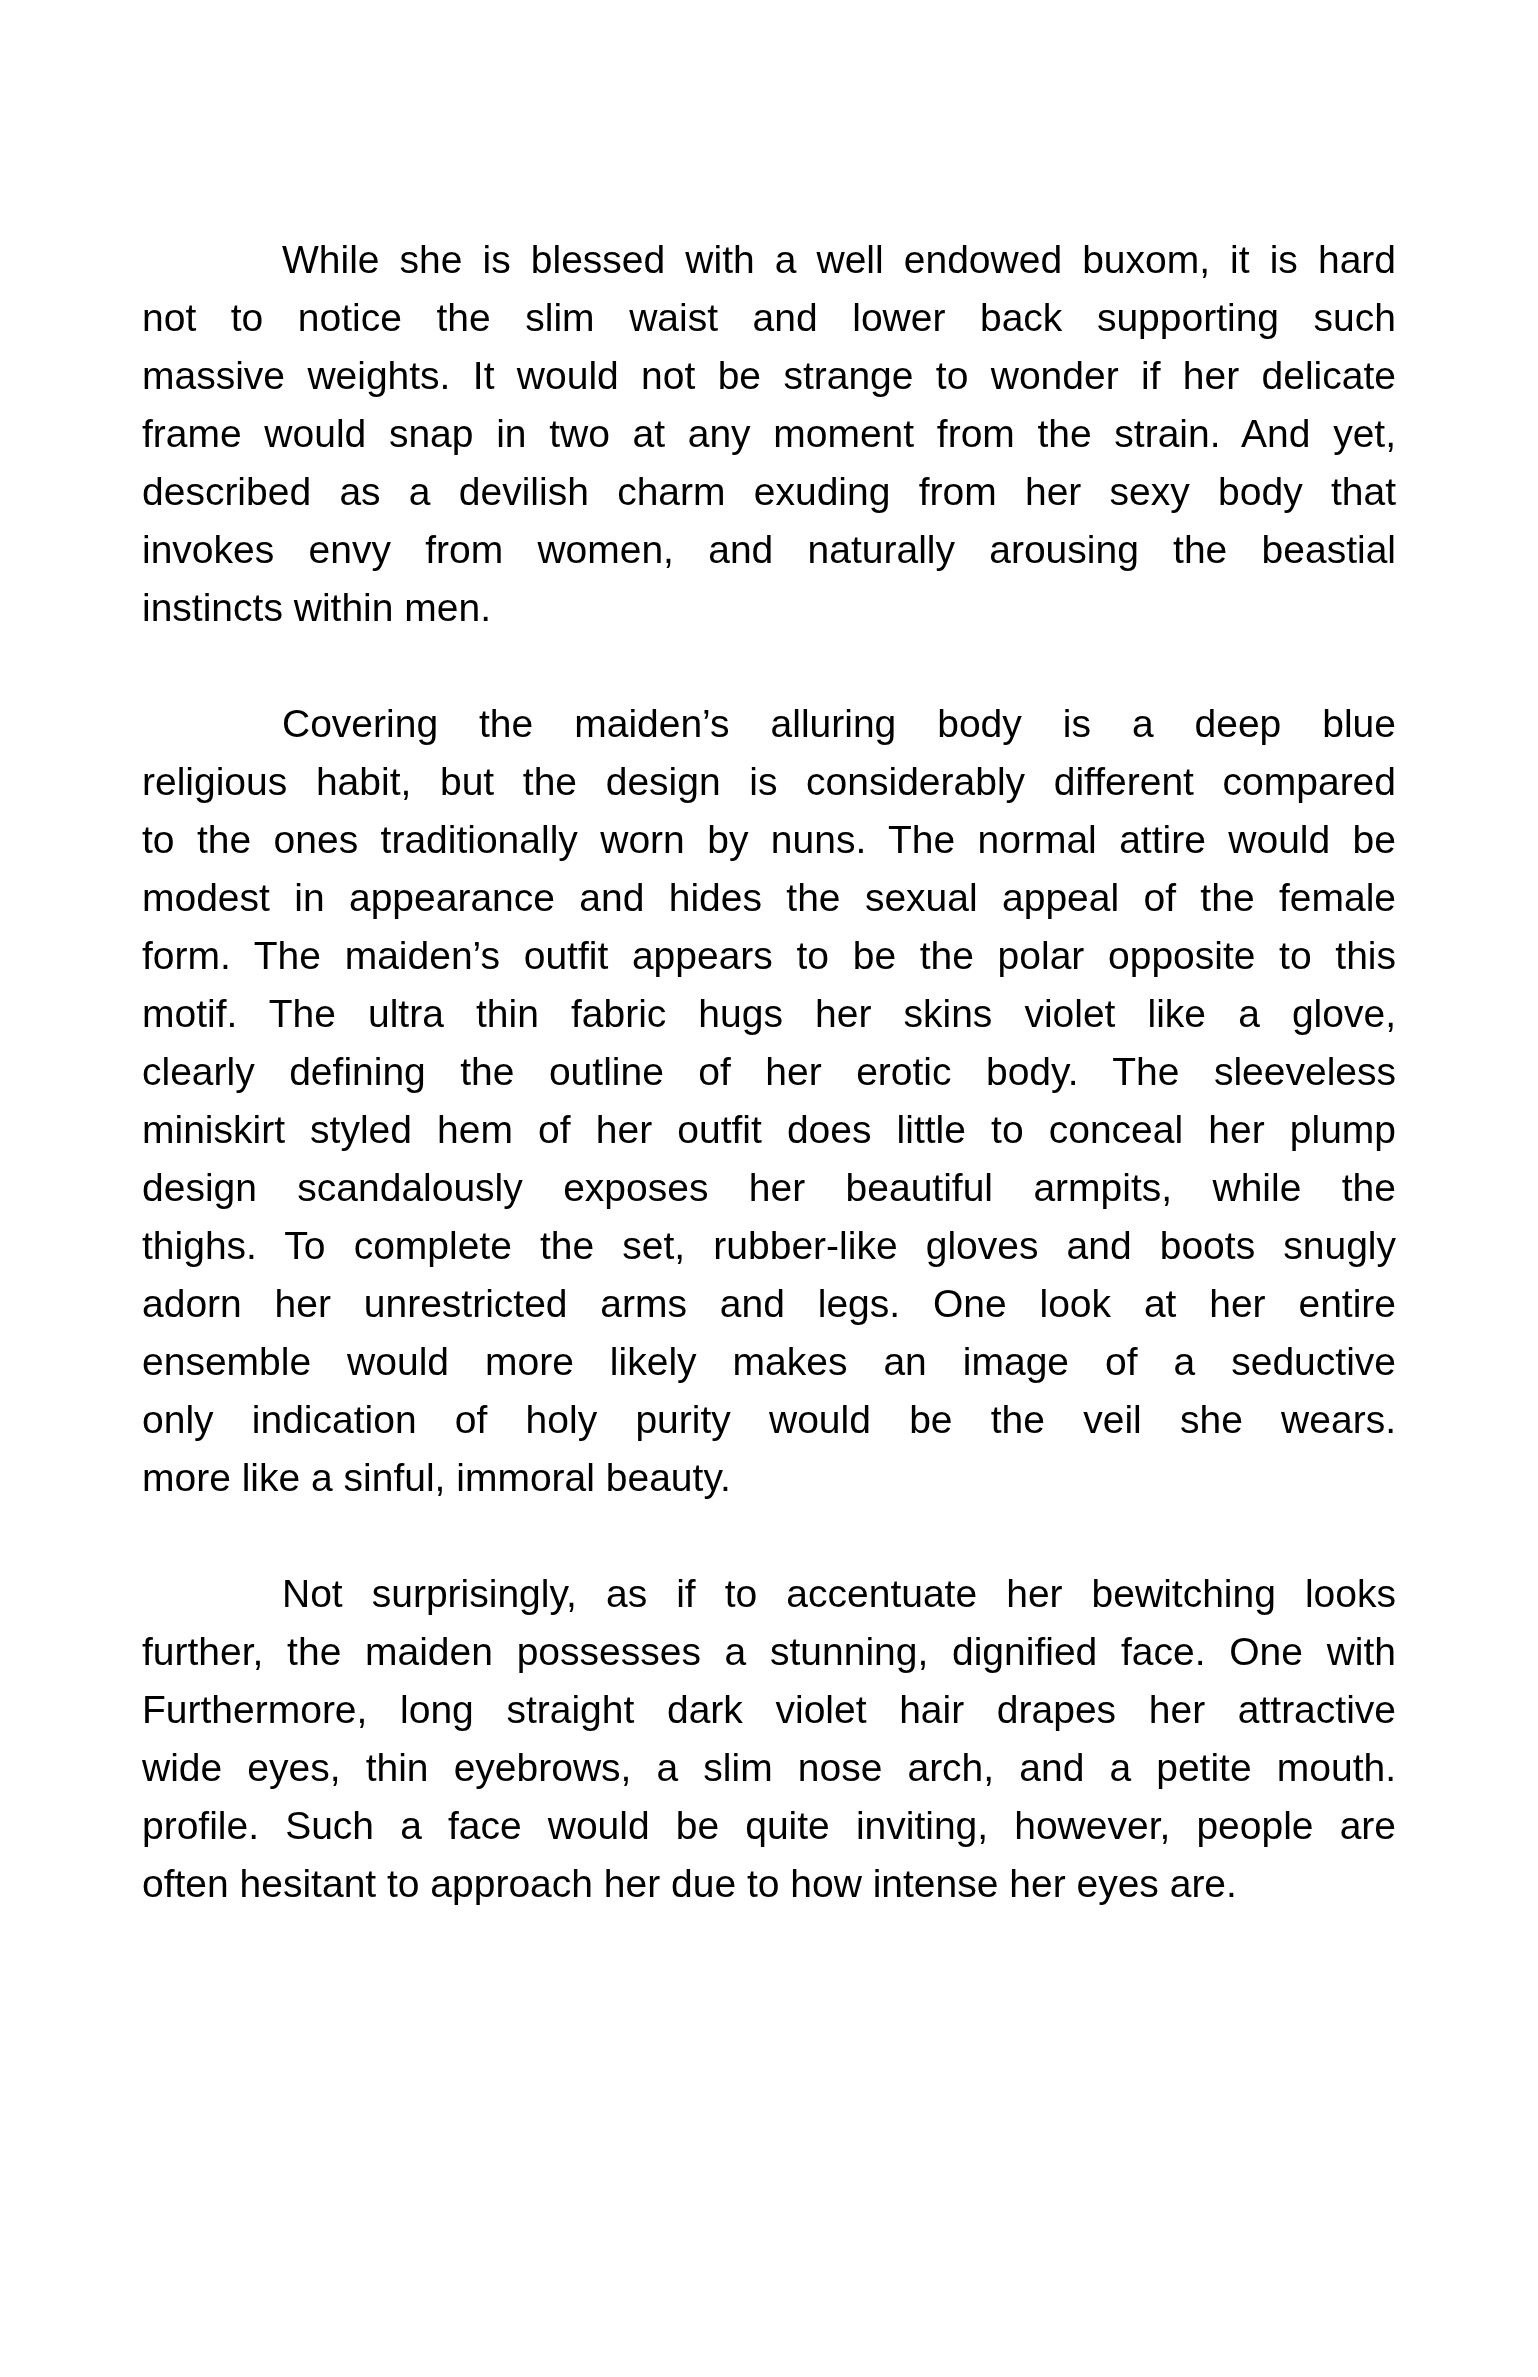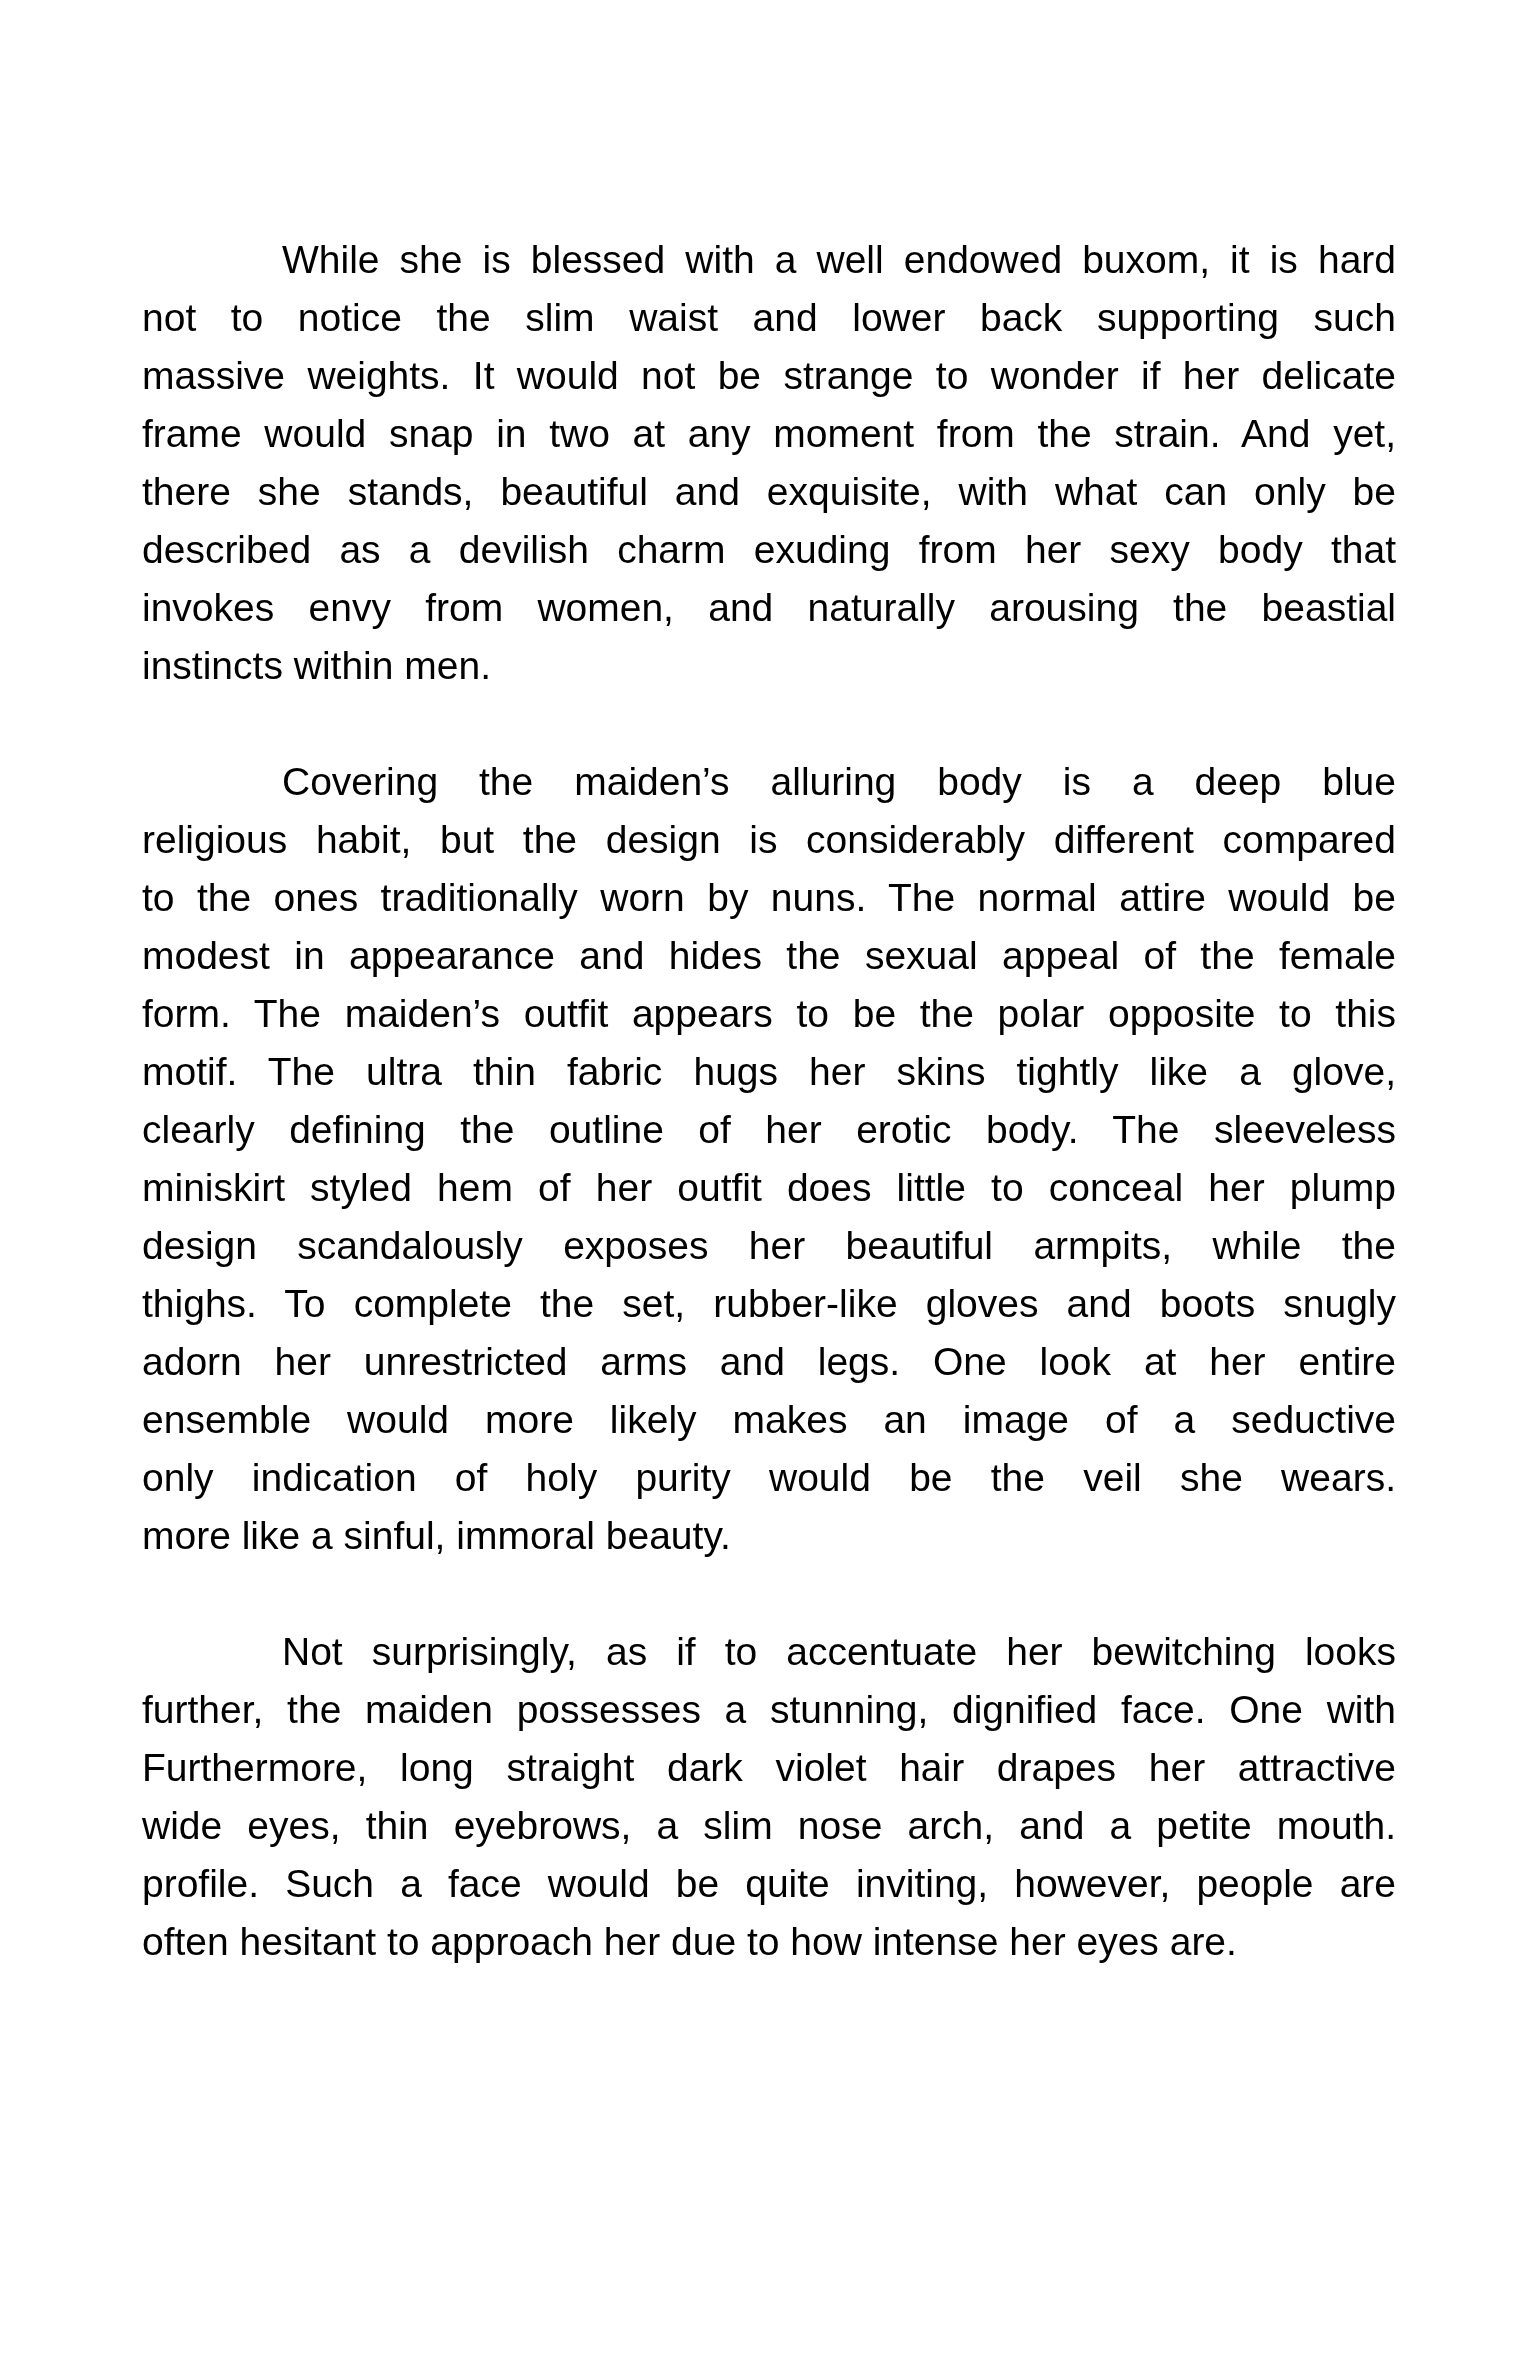--- a/index.html
+++ b/index.html
@@ -58,32 +58,31 @@
 </head>
 <body>
 
 <div class="page">
   <div class="doc-text">
       <div class="paragraph">
         <div class="line first">While she is blessed with a well endowed buxom, it is hard</div>
         <div class="line">not to notice the slim waist and lower back supporting such</div>
         <div class="line">massive weights. It would not be strange to wonder if her delicate</div>
         <div class="line">frame would snap in two at any moment from the strain. And yet,</div>
-        <div class="line">there she stands, beautiful and exquisite, with what can only be</div>
         <div class="line">described as a devilish charm exuding from her sexy body that</div>
         <div class="line">invokes envy from women, and naturally arousing the beastial</div>
         <div class="line last">instincts within men.</div>
       </div>
       <div class="paragraph">
         <div class="line first">Covering the maiden’s alluring body is a deep blue</div>
         <div class="line">religious habit, but the design is considerably different compared</div>
         <div class="line">to the ones traditionally worn by nuns. The normal attire would be</div>
         <div class="line">modest in appearance and hides the sexual appeal of the female</div>
         <div class="line">form. The maiden’s outfit appears to be the polar opposite to this</div>
-        <div class="line">motif. The ultra thin fabric hugs her skins tightly like a glove,</div>
+        <div class="line">motif. The ultra thin fabric hugs her skins violet like a glove,</div>
         <div class="line">clearly defining the outline of her erotic body. The sleeveless</div>
         <div class="line">miniskirt styled hem of her outfit does little to conceal her plump</div>
         <div class="line">design scandalously exposes her beautiful armpits, while the</div>
         <div class="line">thighs. To complete the set, rubber-like gloves and boots snugly</div>
         <div class="line">adorn her unrestricted arms and legs. One look at her entire</div>
         <div class="line">ensemble would more likely makes an image of a seductive</div>
         <div class="line">only indication of holy purity would be the veil she wears.</div>
         <div class="line last">more like a sinful, immoral beauty.</div>
       </div>
       <div class="paragraph">

